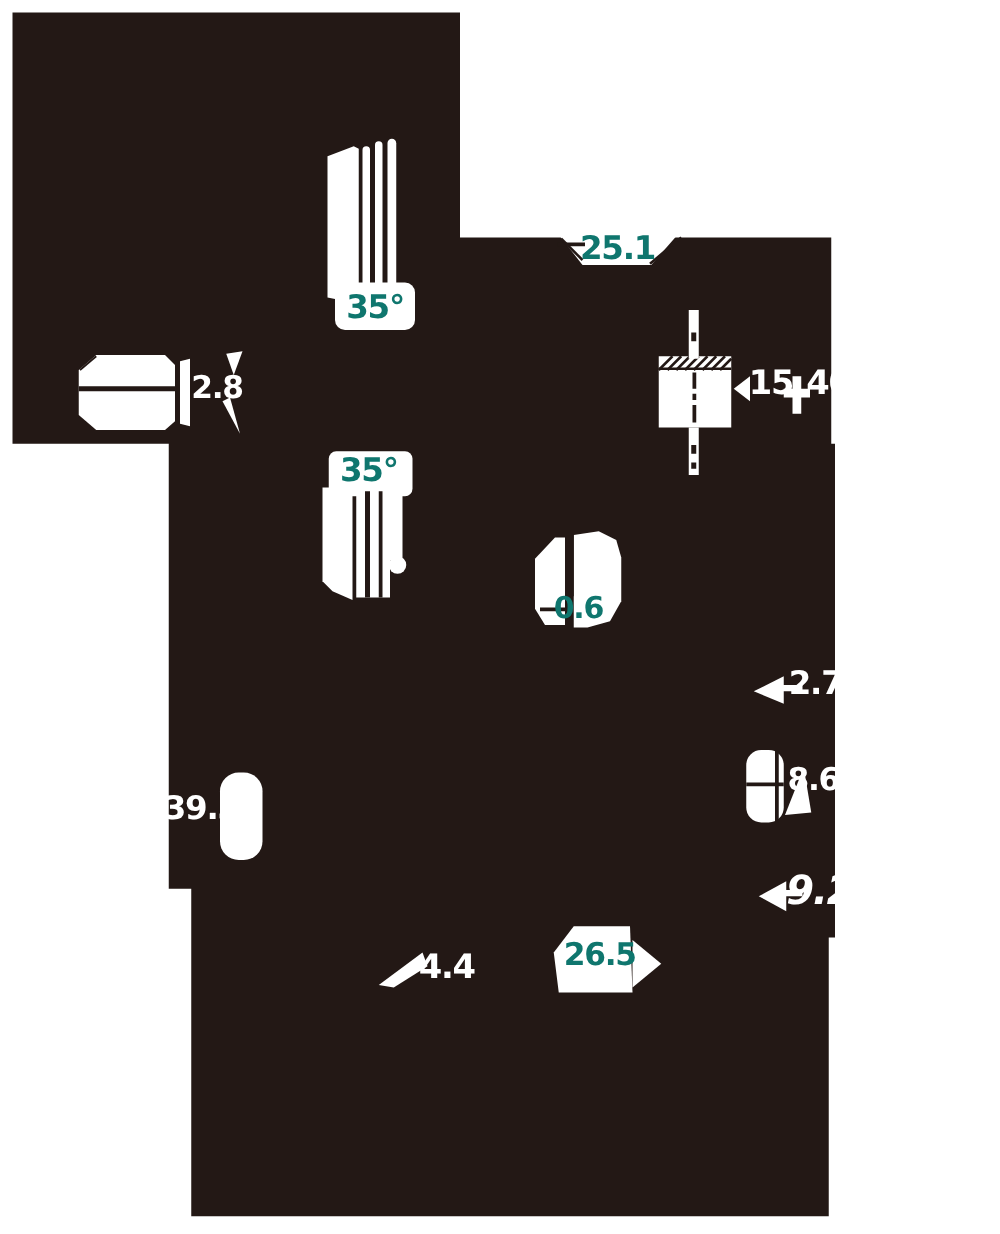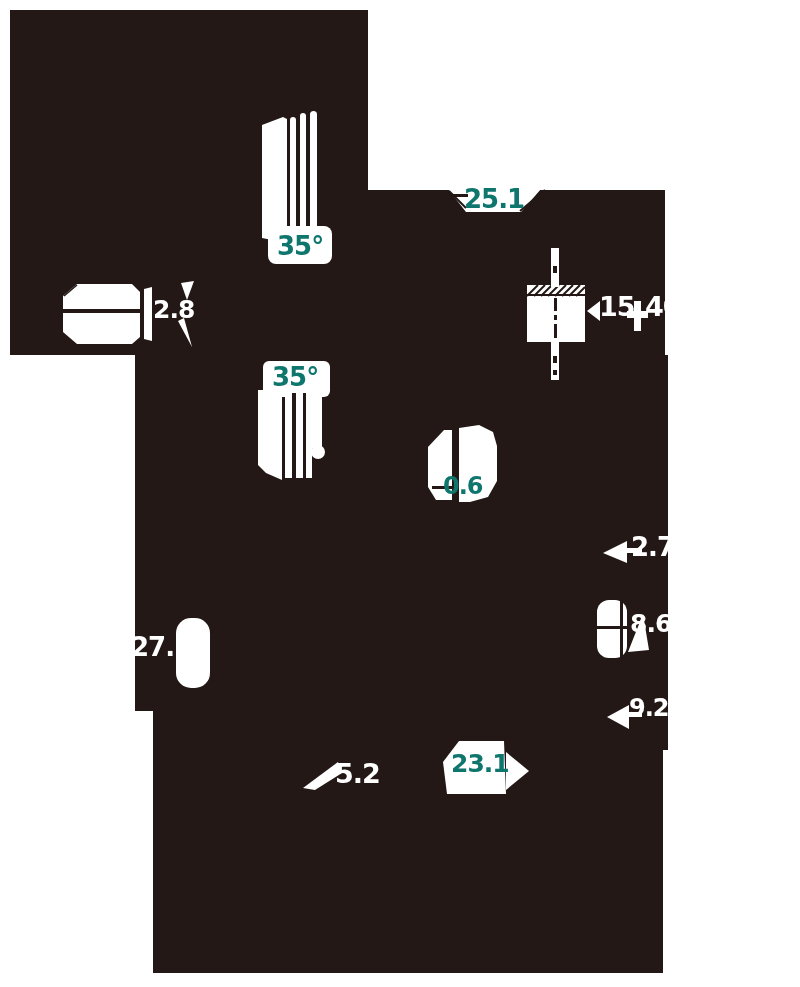--- a/index.html
+++ b/index.html
@@ -117,20 +117,20 @@
     </g>
   </svg>
 
   <span class="label ink" style="left:464px;top:186px;font-size:26px;">25.1</span>
   <span class="label ink" style="left:277px;top:233px;font-size:26px;">35°</span>
   <span class="label wht" style="left:153px;top:297px;font-size:25px;">2.8</span>
   <span class="label wht" style="left:599px;top:293px;font-size:27px;">15</span>
   <span class="label wht" style="left:645px;top:293px;font-size:27px;">40°</span>
   <span class="label ink" style="left:272px;top:364px;font-size:26px;">35°</span>
   <span class="label ink" style="left:443px;top:474px;font-size:24px;">0.6</span>
-  <span class="label wht" style="left:131px;top:634px;font-size:26px;">27.5</span>
+  <span class="label wht" style="left:131px;top:634px;font-size:26px;">39.3</span>
   <span class="label wht" style="left:631px;top:534px;font-size:26px;">2.7</span>
   <span class="label wht" style="left:630px;top:611px;font-size:25px;">8.6</span>
-  <span class="label wht" style="left:629px;top:696px;font-size:24px;">9.2</span>
-  <span class="label wht" style="left:335px;top:760px;font-size:27px;">5.2</span>
-  <span class="label ink" style="left:451px;top:751px;font-size:25px;">23.1</span>
+  <span class="label wht" style="left:629px;top:696px;font-size:32px;font-style:italic;">9.2</span>
+  <span class="label wht" style="left:335px;top:760px;font-size:27px;">4.4</span>
+  <span class="label ink" style="left:451px;top:751px;font-size:25px;">26.5</span>
 
 </div>
 
 </body></html>

